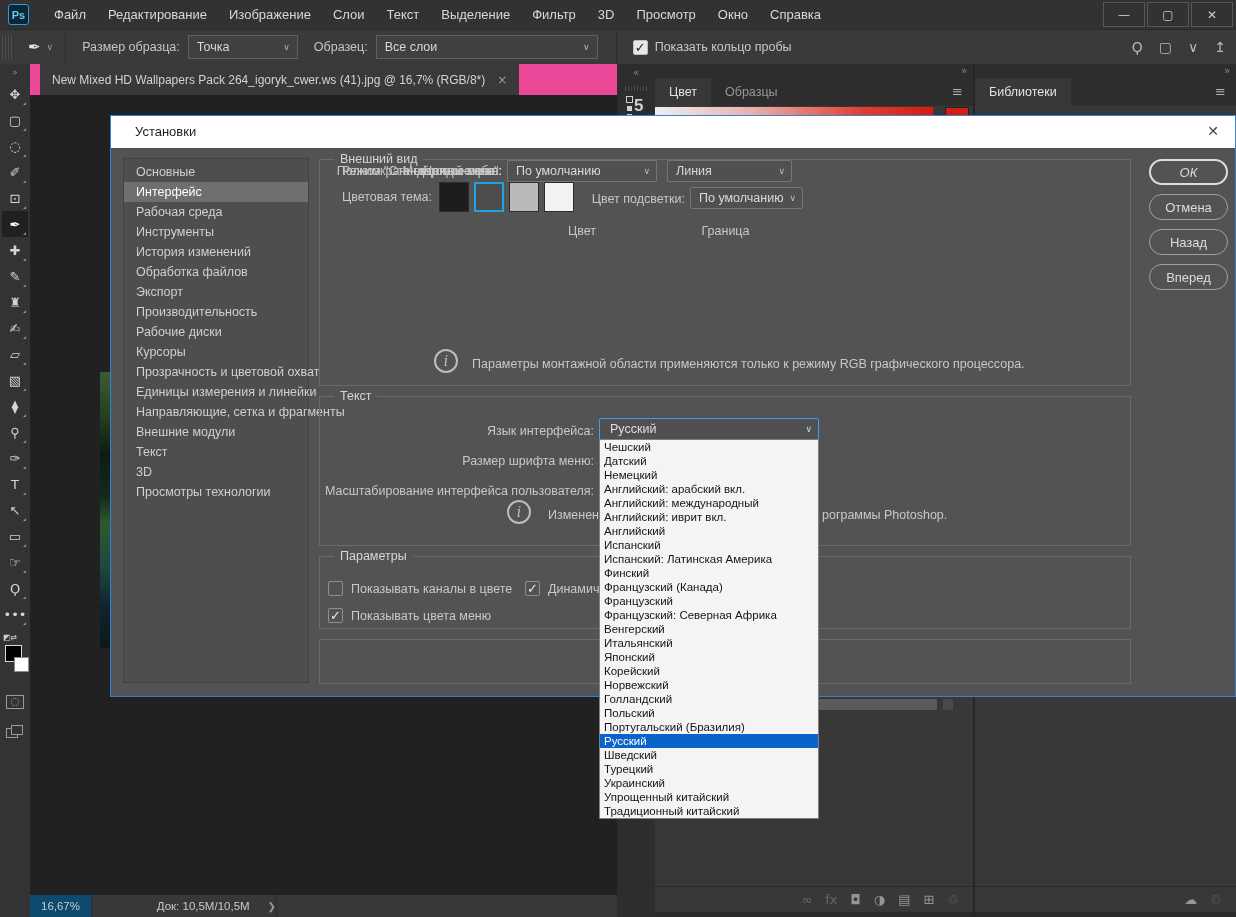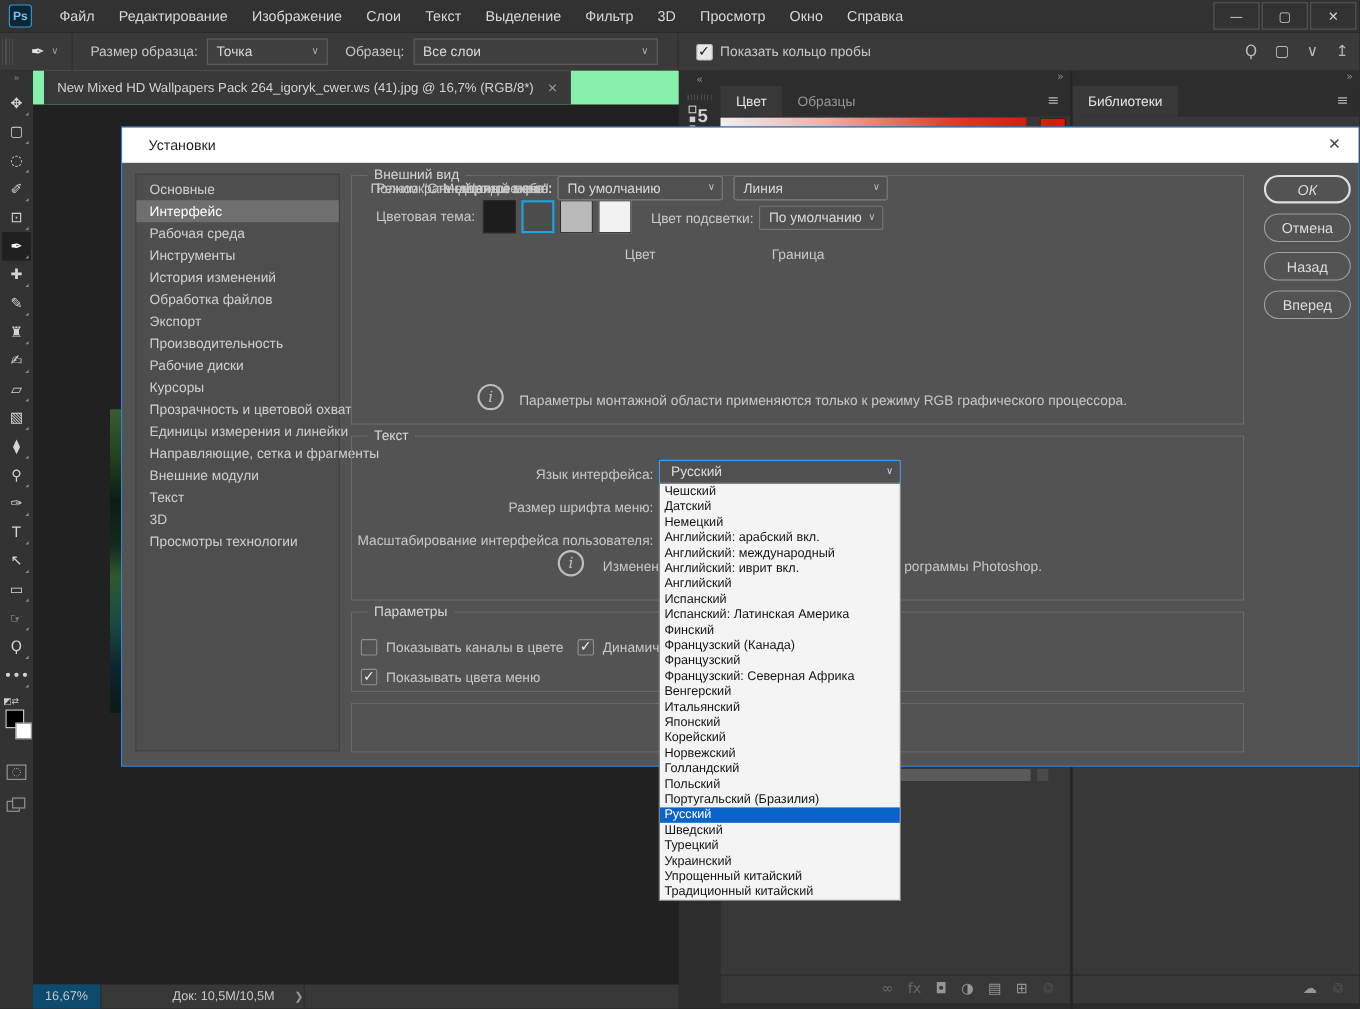--- a/index.html
+++ b/index.html
@@ -30,21 +30,21 @@
   #options-right .o-ico { font-size:14px; }
 
   
   .cb { width:15px; height:15px; border:1px solid #8f8f8f; border-radius:2px; background:transparent; position:relative; flex:none; }
   .cb.checked::after { content:"✓"; position:absolute; left:1px; top:-1px; font-size:13px; color:#e9e9e9; font-family:"DejaVu Sans",sans-serif; }
   .cb.light { background:#e8e8e8; border-color:#bdbdbd; }
   .cb.light.checked::after { color:#222; }
   .cb-label { color:#c8c8c8; font-size:12.5px; }
 
   
-  #tab-bar { position:absolute; left:30px; top:64px; width:587px; height:31px; background:#86efac; z-index:4;text-align:right; }
+  #tab-bar { position:absolute; left:30px; top:64px; width:587px; height:31px; background:#ec4899; z-index:4;text-align:right; }
   #doc-tab { position:absolute; left:10px; top:0; height:31px; background:#393939; display:flex; align-items:center; padding:0 12px; gap:12px; }
   #doc-tab .tab-title { color:#d2d2d2; font-size:12px; white-space:nowrap; }
   #doc-tab .tab-close { color:#9a9a9a; font-size:12px; }
 
   
   #left-toolbar { position:absolute; left:0; top:64px; width:30px; height:853px; background:#333333; z-index:4; display:flex; flex-direction:column; align-items:center; }
   #toolbar-expand { color:#8a8a8a; font-size:9px; margin:3px 0 4px 0; }
   .tool { width:26px; height:26px; display:flex; align-items:center; justify-content:center; color:#d4d4d4; font-size:14px; position:relative; }
   .tool.selected { background:#202020; color:#ffffff; }
   .tool .corner { position:absolute; right:2px; bottom:2px; width:0; height:0; border-left:3px solid transparent; border-bottom:3px solid #8a8a8a; }
@@ -119,21 +119,21 @@
   .ps-select .chev { position:absolute; right:6px; color:#bdbdbd; font-size:9px; }
 
   #theme-swatches { position:absolute; left:119px; top:22px; display:flex; gap:5px; }
   .theme-sw { width:30px; height:30px; border:1px solid #2c2c2c; }
   .theme-sw.selected { border:2px solid #1ca3e0; }
 
   .col-header { position:absolute; font-size:12.5px; color:#c8c8c8; text-align:center; }
   .pref-row { position:absolute; left:0; width:100%; height:22px; }
   .pref-row .row-label { position:absolute; left:0; top:4px; width:182px; font-size:12.5px; color:#c8c8c8; text-align:right; white-space:nowrap; }
   .pref-row .sel-color { left:187px; top:0; width:150px; }
-  .pref-row .sel-border { left:347px; top:0; width:140px; }
+  .pref-row .sel-border { left:347px; top:0; width:125px; }
 
   .info-icon { position:absolute; width:24px; height:24px; border:2px solid #bdbdbd; border-radius:50%; color:#bdbdbd; font-family:"DejaVu Serif", serif; font-style:italic; font-size:14px; display:flex; align-items:center; justify-content:center; }
   .info-text { position:absolute; font-size:12.5px; color:#c8c8c8; white-space:nowrap;text-align:right; }
 
   #language-select { position:absolute; left:488px; top:302px; width:220px; height:22px; background:#505050; border:1px solid #3f9bf5; border-radius:2px; color:#dedede; font-size:12.5px; display:flex; align-items:center; padding:0 10px; z-index:20; }
   #language-select .chev { position:absolute; right:6px; color:#bdd7f5; font-size:9px; }
 
   #language-popup { position:absolute; left:488px; top:323px; width:220px; background:#f4f4f4; border:1px solid #7f7f7f; z-index:40; }
   .lang-option { height:14px; line-height:14px; padding-left:4px; font-size:11.5px; color:#141414; white-space:nowrap; overflow:hidden; }
   .lang-option.selected { background:#0a63c9; color:#ffffff; }

